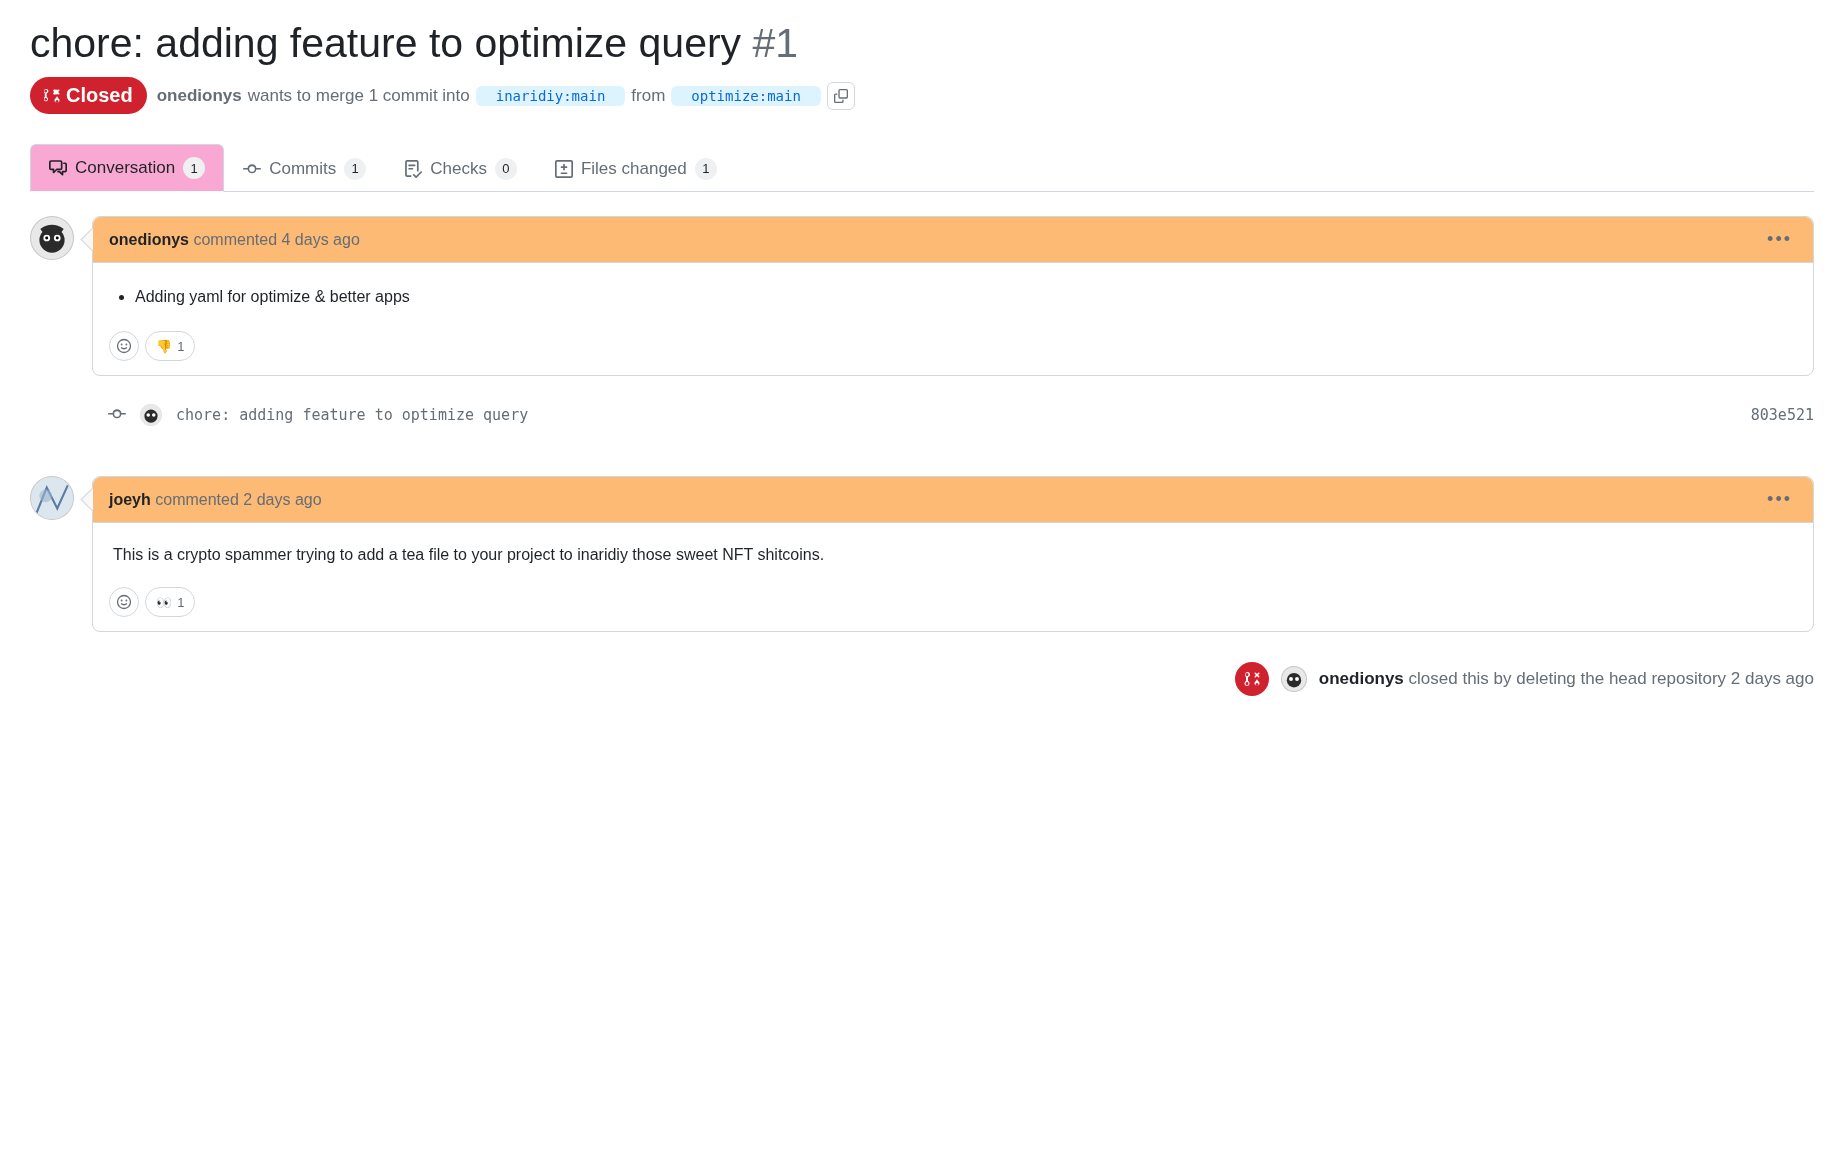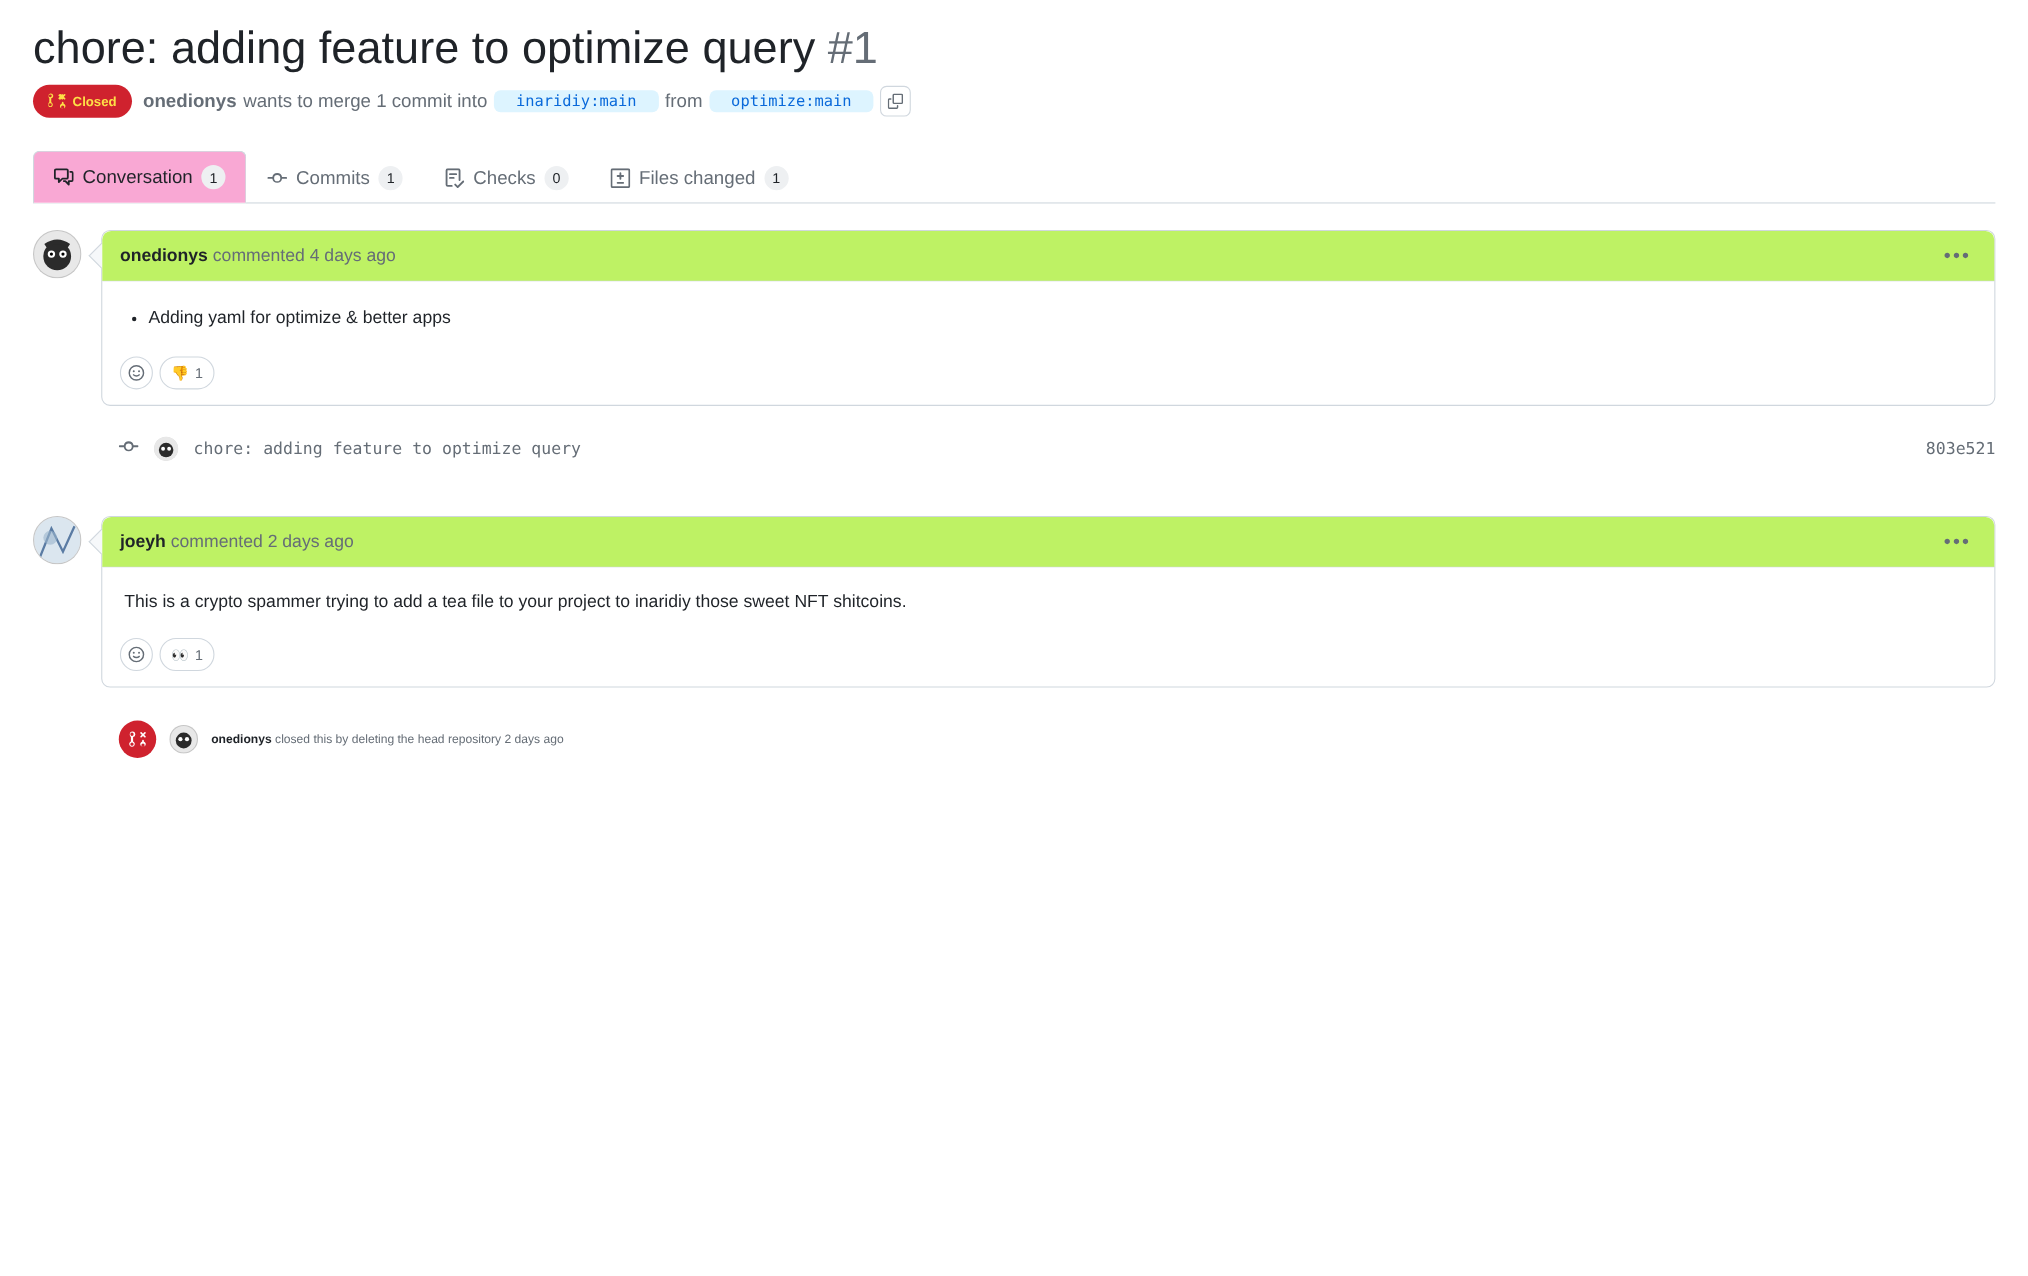--- a/index.html
+++ b/index.html
@@ -25,23 +25,23 @@
     align-items: center;
     gap: 10px;
     margin-top: 10px;
     flex-wrap: wrap;
   }
   .state-badge {
     display: inline-flex;
     align-items: center;
     gap: 6px;
     background: #cf222e;
-    color: #fde047;
+    color: #ffffff;
     font-weight: 600;
-    font-size: 12px;
+    font-size: 20px;
     padding: 7px 14px;
     border-radius: 999px;
   }
   .state-badge svg { width: 16px; height: 16px; }
   .meta-text {
     color: #656d76;
     font-size: 17px;
     display: flex;
     align-items: center;
     gap: 6px;
@@ -135,21 +135,21 @@
     left: -9px;
     top: 14px;
     width: 16px;
     height: 16px;
     background: #f6f8fa;
     border-left: 1px solid #d0d7de;
     border-bottom: 1px solid #d0d7de;
     transform: rotate(45deg);
   }
   .comment-header {
-    background: #bef264;
+    background: #fdba74;
     border-bottom: 1px solid #d0d7de;
     padding: 10px 16px;
     border-top-left-radius: 8px;
     border-top-right-radius: 8px;
     display: flex;
     align-items: center;
     justify-content: space-between;
     color: #656d76;
     font-size: 16px;
     position: relative;
@@ -200,22 +200,23 @@
     font-family: ui-monospace, SFMono-Regular, Menlo, monospace;
     color: #656d76;
   }
 
   .event-row {
     display: flex;
     align-items: center;
     gap: 12px;
     margin-left: 78px;
     margin-top: 30px;
-    font-size: 11px;
-    color: #656d76;
+    font-size: 17px;
+    color: #656d76;
+    justify-content: flex-end;
   }
   .event-badge {
     width: 34px;
     height: 34px;
     border-radius: 50%;
     background: #cf222e;
     display: inline-flex;
     align-items: center;
     justify-content: center;
     color: #fff;

